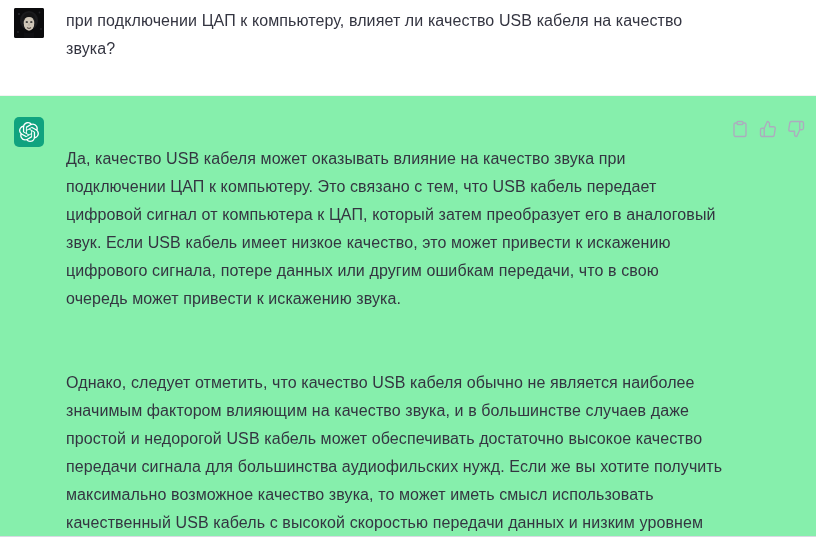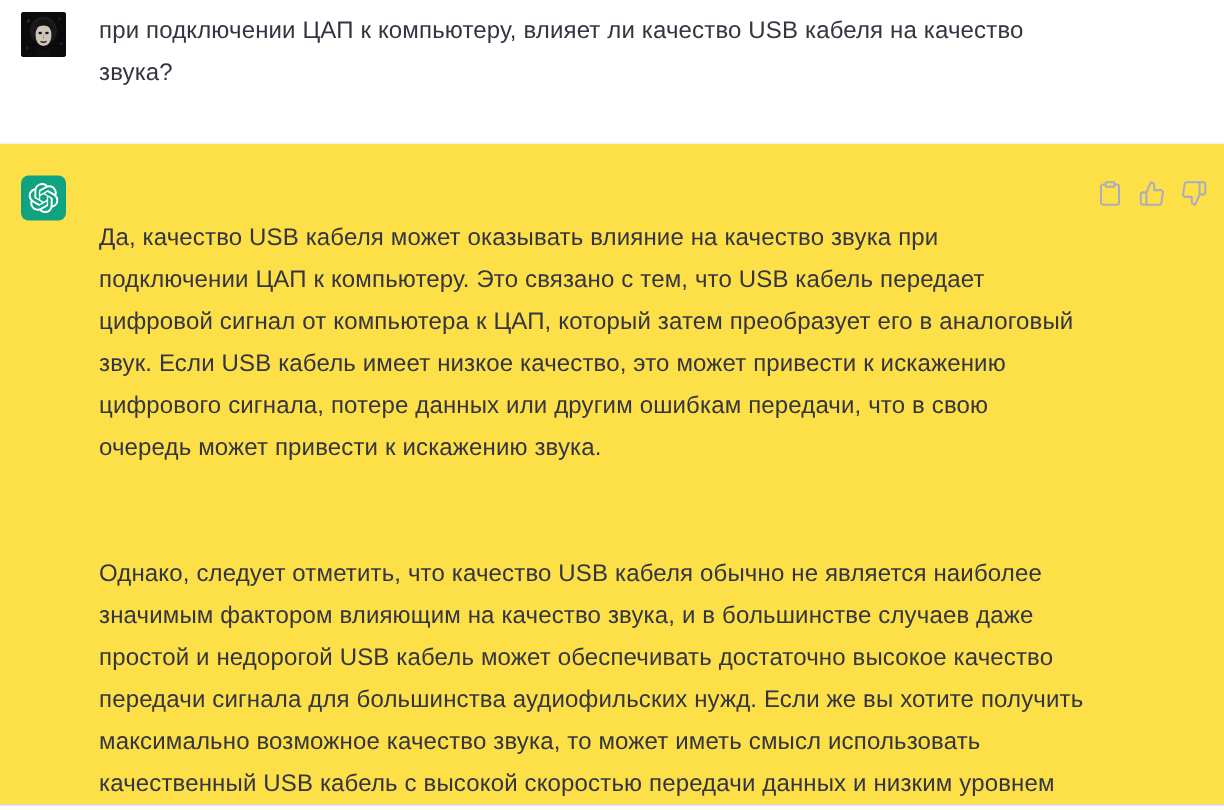--- a/index.html
+++ b/index.html
@@ -1,21 +1,21 @@
 <!DOCTYPE html>
 <html><head>
 <meta charset="utf-8">
 <style>
   html,body{margin:0;padding:0;background:#ffffff;}
   body{width:816px;height:540px;overflow:hidden;font-family:"Liberation Sans",sans-serif;}
   .thread{width:816px;height:540px;display:flex;flex-direction:column;background:#ffffff;}
 
   .row{position:relative;box-sizing:border-box;width:816px;}
   .row-user{background:#ffffff;height:96px;border-bottom:1px solid rgba(0,0,0,0.05);}
-  .row-assistant{background:#fde047;height:441px;border-bottom:1px solid #d9d9e3;}
+  .row-assistant{background:#86efac;height:441px;border-bottom:1px solid #d9d9e3;}
 
   .avatar{position:absolute;left:14px;width:30px;height:30px;}
   .row-user .avatar{top:8px;border-radius:2px;overflow:hidden;background:#0b0b0d;}
   .row-assistant .avatar{top:21px;border-radius:5px;background:#10a37f;display:flex;align-items:center;justify-content:center;}
   .avatar svg{display:block;}
 
   .msg{position:absolute;left:66px;width:702px;font-size:16px;line-height:28px;color:#343541;white-space:pre-line;letter-spacing:0.1px;}
   .row-user .msg{top:7px;}
   .row-assistant .msg{top:21px;}
   .msg p{margin:0 0 28px 0;white-space:pre-line;}

